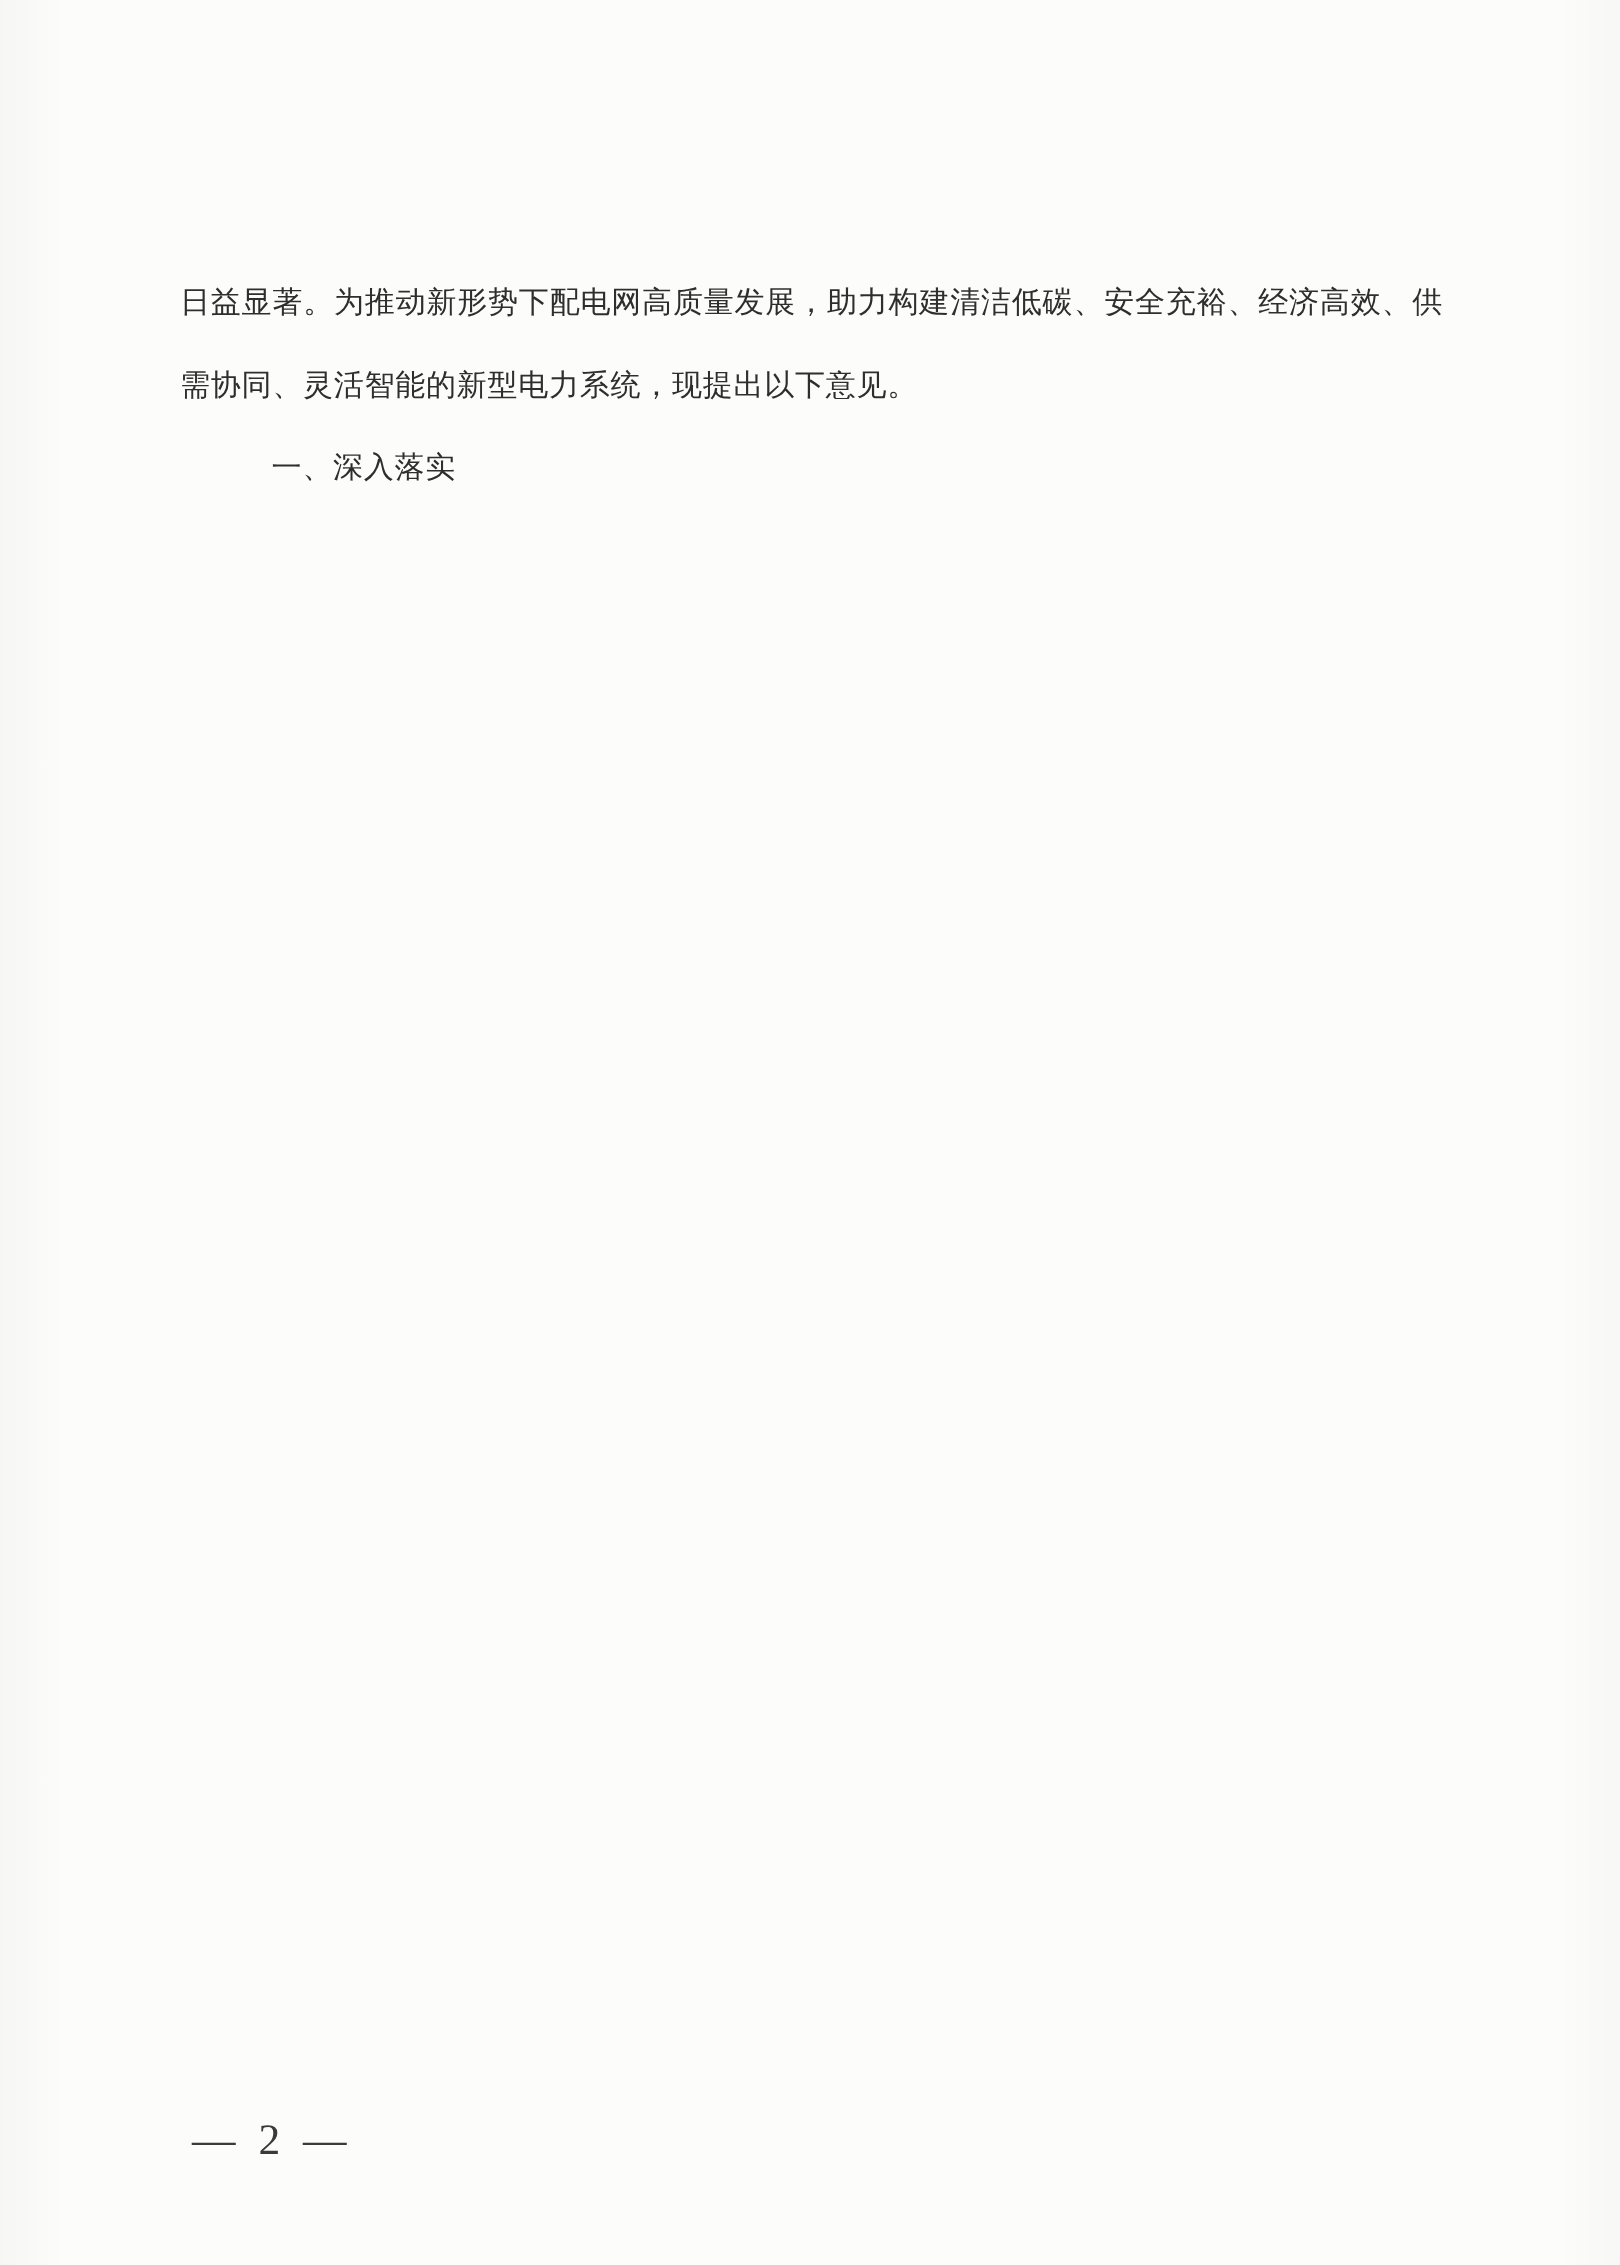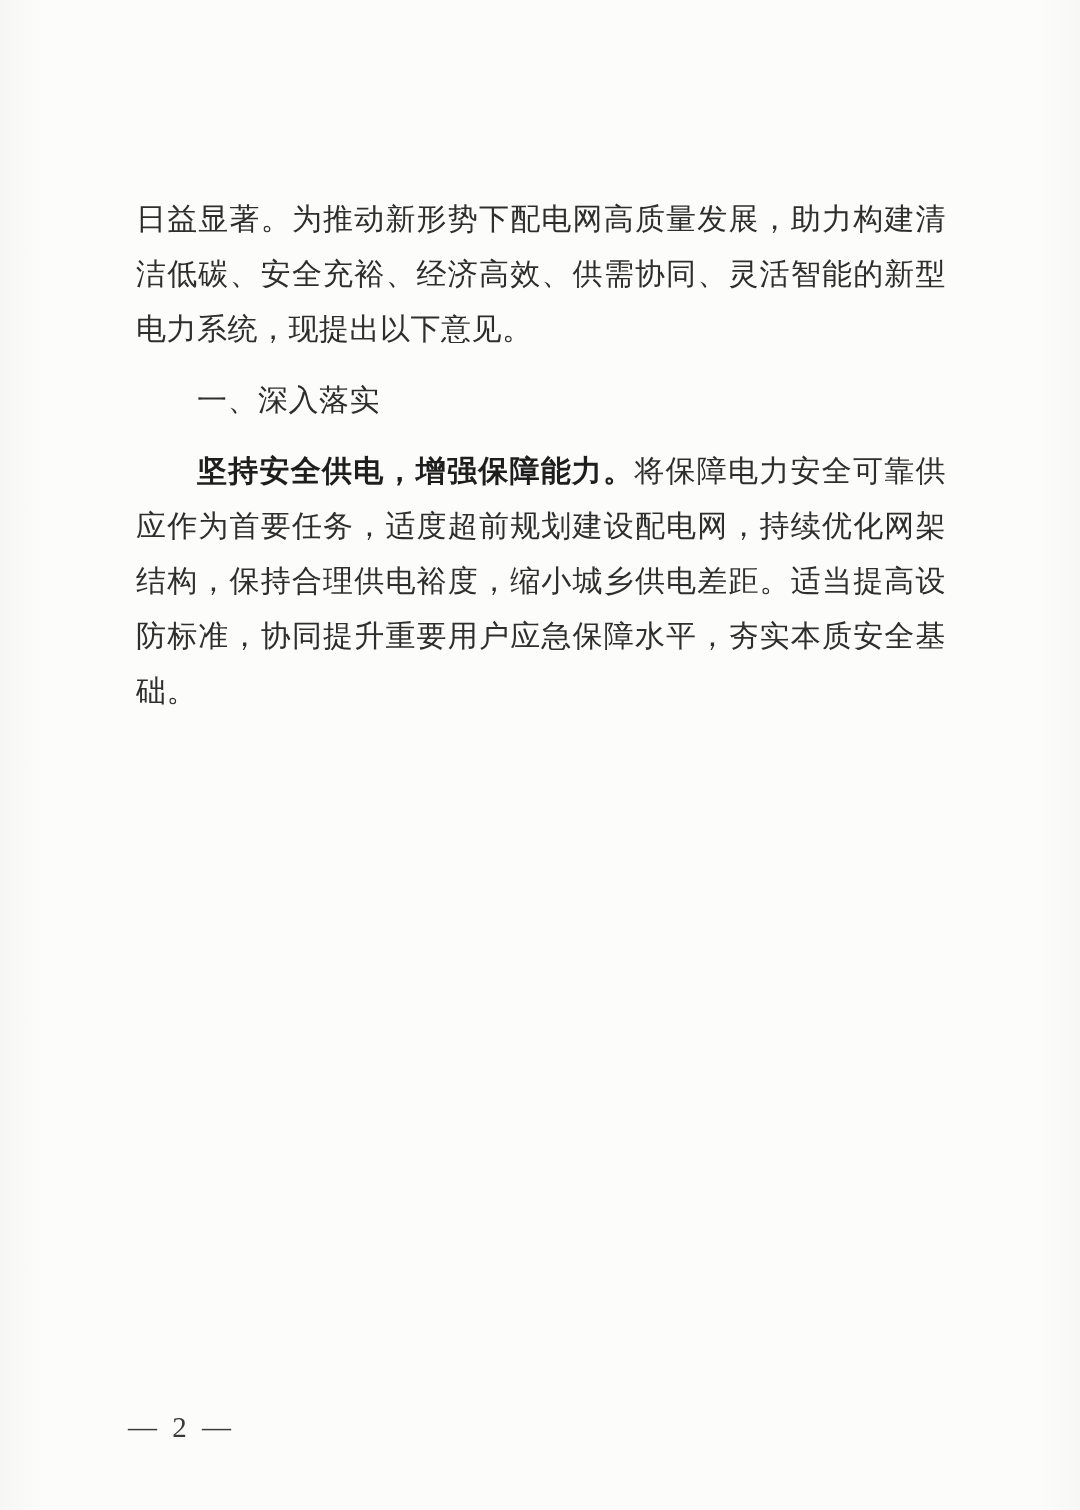--- a/index.html
+++ b/index.html
@@ -26,23 +26,23 @@
   }
   .content {
     position: absolute;
     top: 175px;
     left: 120px;
     width: 842px;
   }
   .content p,
   .content h2,
   .content h3 {
-    margin: 16px;
+    margin: 0;
     padding: 0;
-    font-size: 30px;
+    font-size: 20px;
     line-height: 55px;
     font-weight: 400;
     text-align: justify;
     text-justify: inter-ideograph;
     letter-spacing: 0.5px;
     color: #2e2e2e;
   }
   .indent {
     text-indent: 61px;
   }
@@ -78,20 +78,19 @@
 
   <div class="content">
 
     <p class="body-text">日益显著。为推动新形势下配电网高质量发展，助力构建清洁低碳、安全充裕、经济高效、供需协同、灵活智能的新型电力系统，现提出以下意见。</p>
 
     <h2 class="heading-1 indent">一、深入落实</h2>
 
 
 
 
-    <p class="body-text indent"><span class="lead-bold">坚持安全供电，增强保障能力。</span><span>将保障电力安全可靠供应作为首要任务，适度超前规划建设配电网，持续优化网架结构，保持合理供电裕度，缩小城乡供电差距。适当提高设防标准，协同提升重要用户应急保障水平，夯实本质安全基础。</span></p>
 
 
   </div>
 
   <div class="page-footer">— 2 —</div>
 
 </div>
 
 </body></html>

